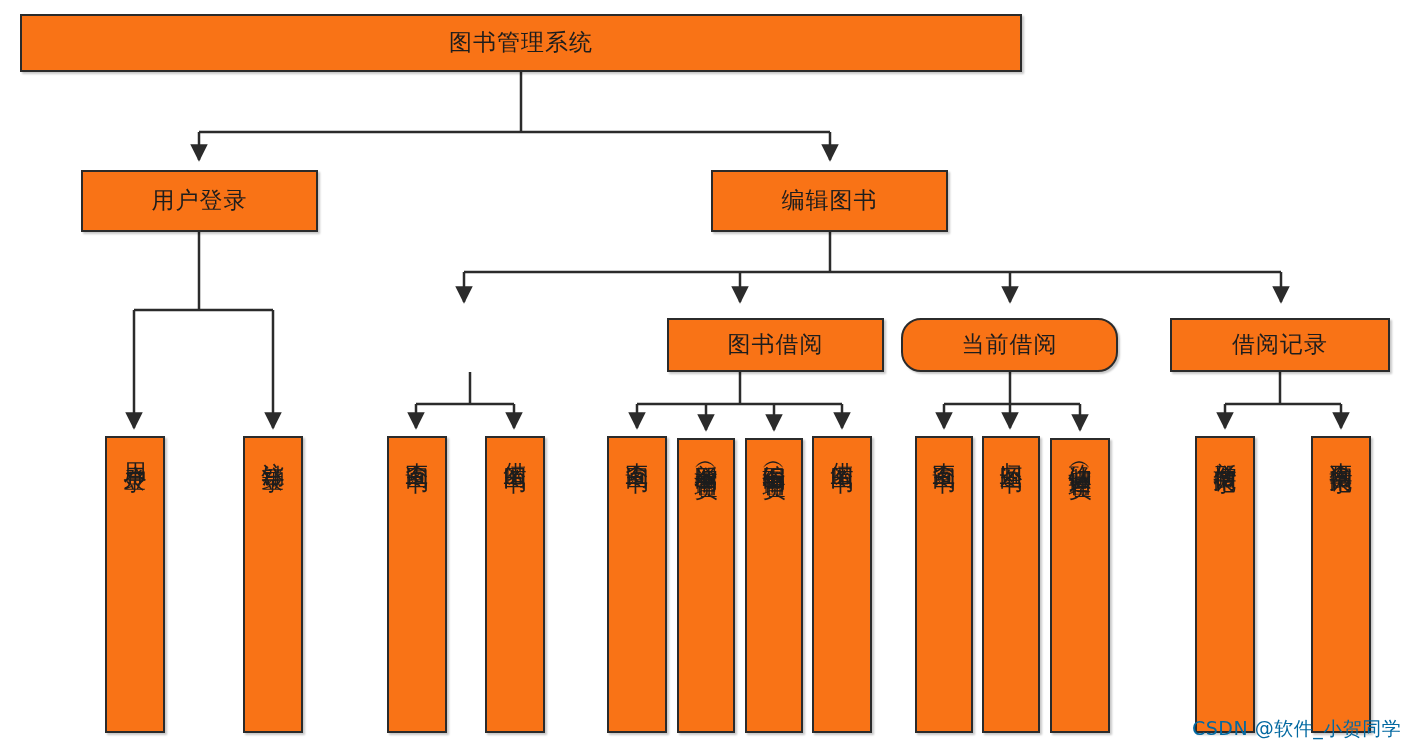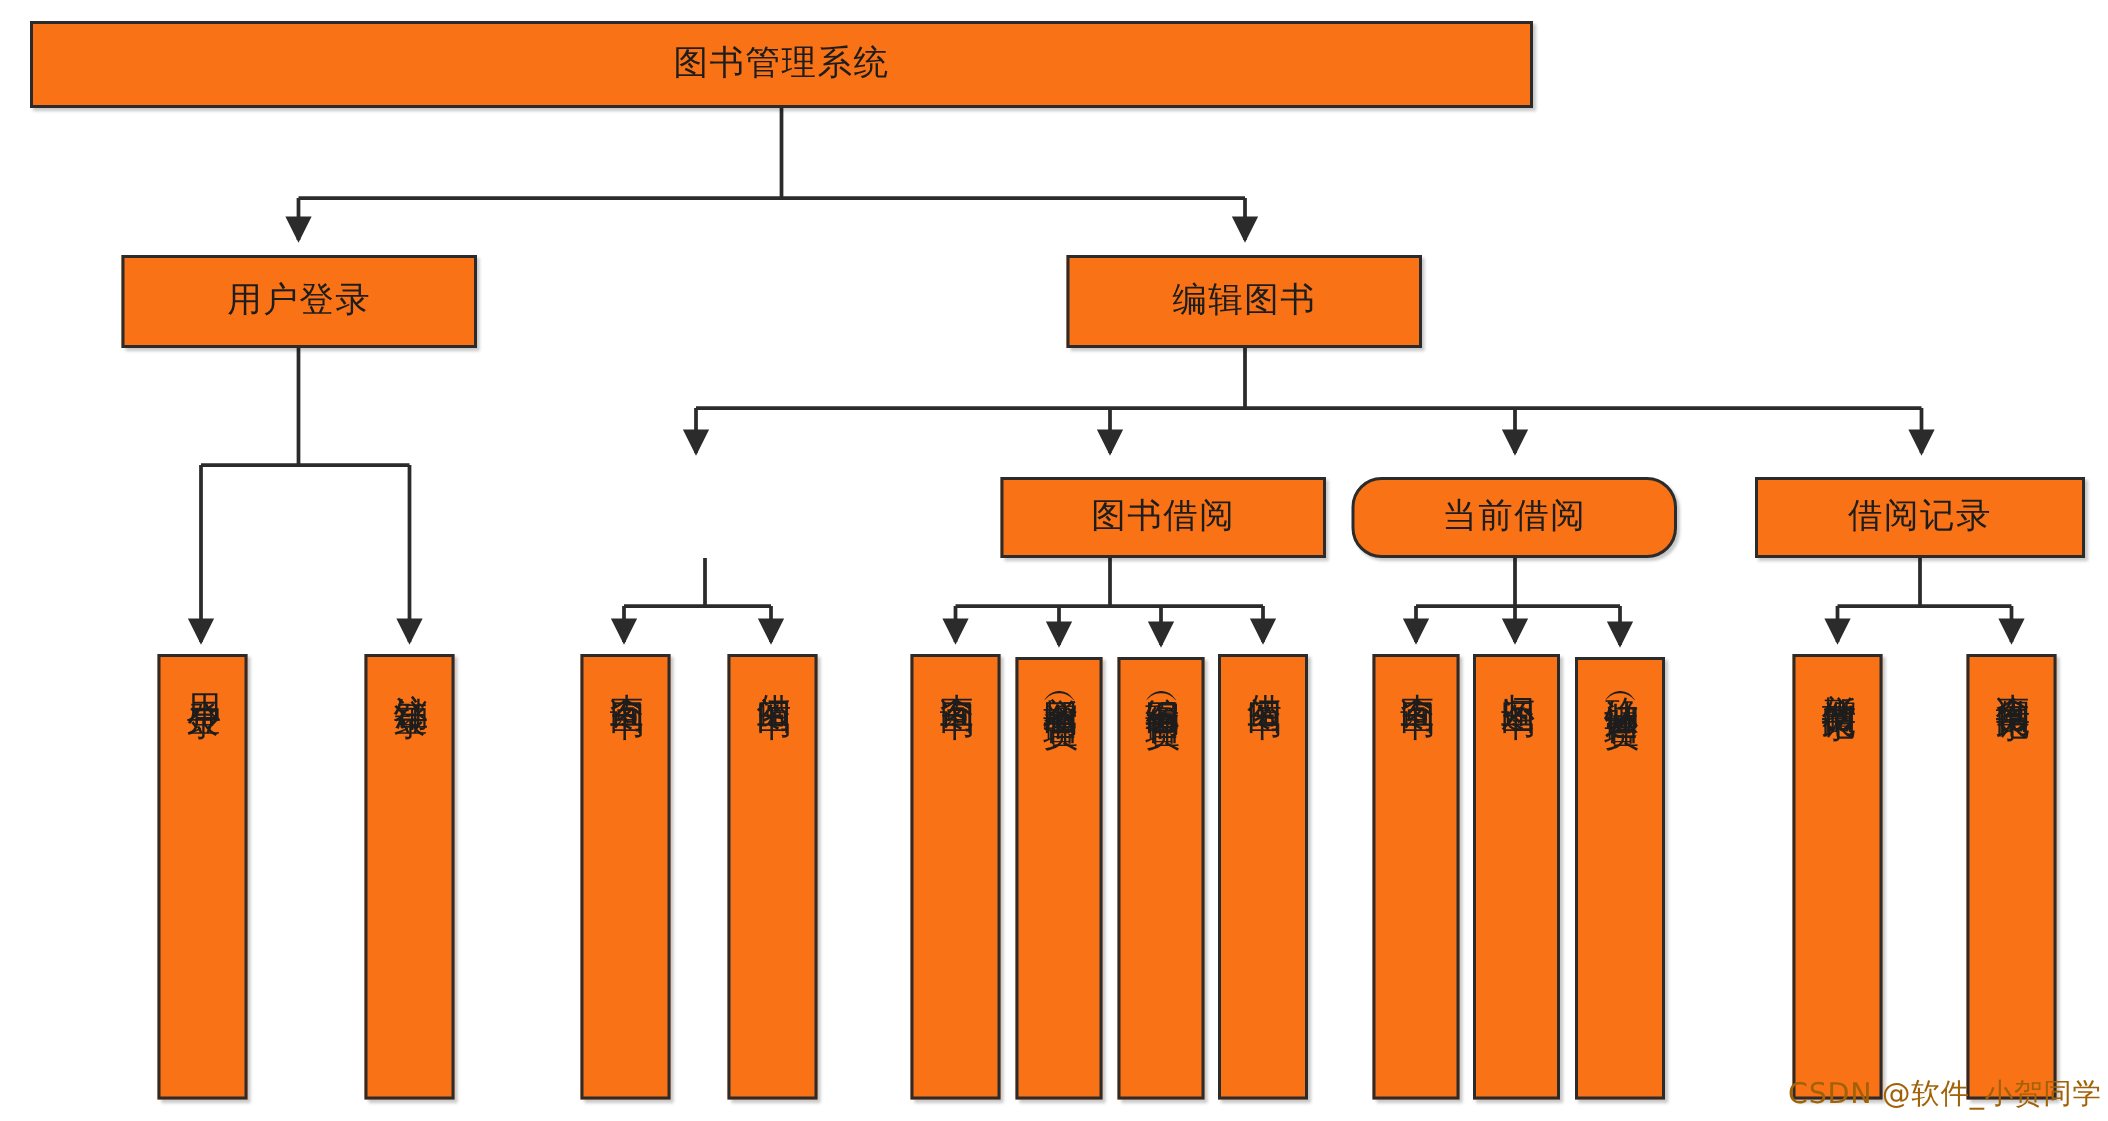--- a/index.html
+++ b/index.html
@@ -63,21 +63,21 @@
     font-size: 23px;
     letter-spacing: 3px;
     line-height: 1.0;
     white-space: nowrap;
   }
   .node.v.tall .label {
     letter-spacing: 2px;
   }
   .watermark {
     position: absolute;
-    color: #a16207;
+    color: #0369a1;
     font-size: 19px;
     white-space: nowrap;
     z-index: 5;
     letter-spacing: 0.5px;
   }
 </style>
 </head>
 <body>
 
 <div id="canvas">

